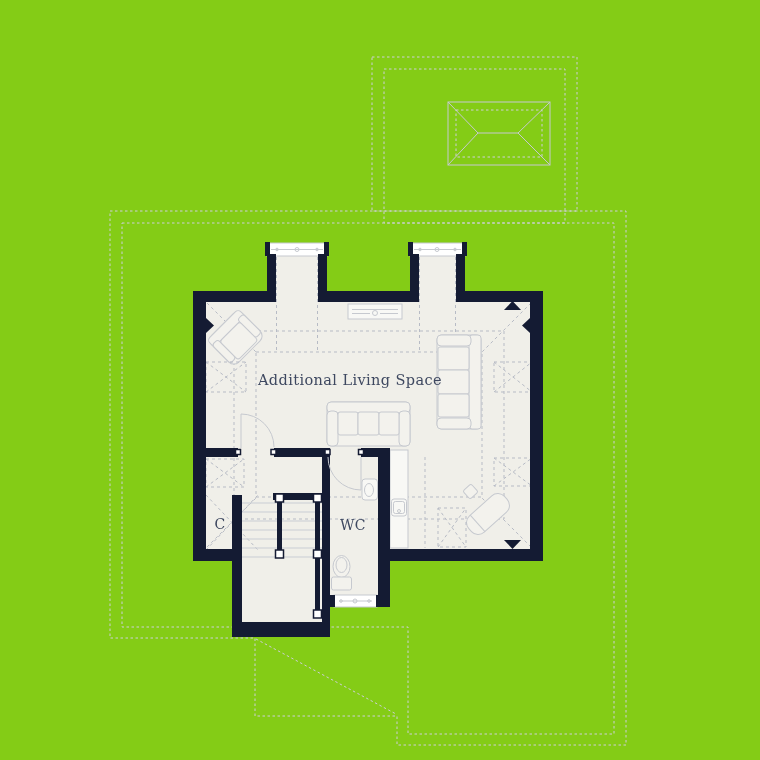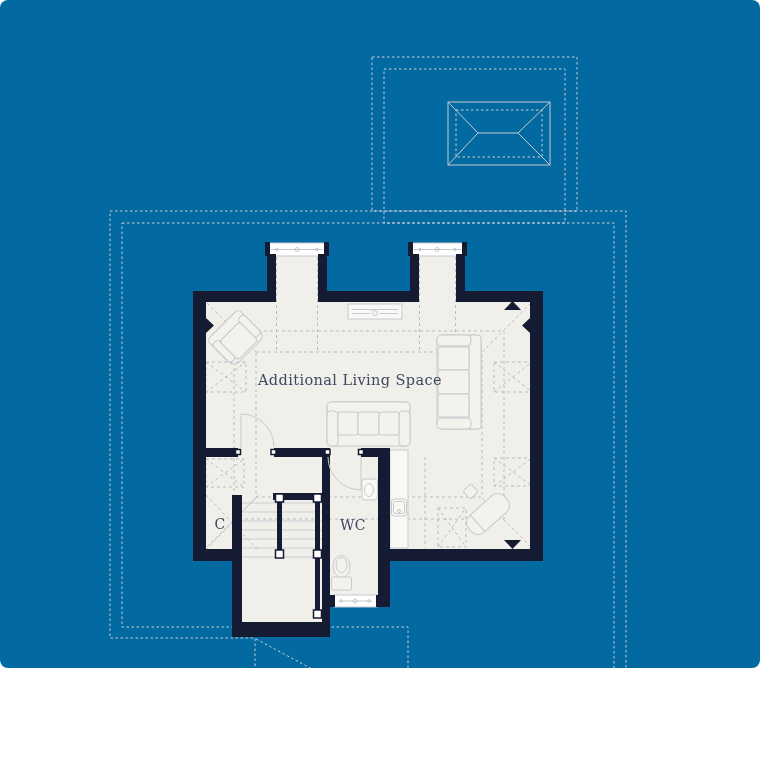--- a/index.html
+++ b/index.html
@@ -1,17 +1,17 @@
 <!DOCTYPE html>
 <html style="--wall: #141b33; --floor: #f0efe9; --dash: #b7bbc5; --roof_dash: #cdcfd7; --outline: #c6c9cf; --furniture_fill: #f3f2ed; --tread: #c9cdd4; --text: #3e4860;"><head>
 <meta charset="utf-8">
 <style>
   html,body{margin:0;padding:0;background:#fff;}
-  .stage{position:relative;width:760px;height:668px;background:#0369a1;overflow:hidden;
-         font-family:"DejaVu Serif","Liberation Serif",serif;border-radius:8px;}
+  .stage{position:relative;width:760px;height:760px;background:#84cc16;overflow:hidden;
+         font-family:"DejaVu Serif","Liberation Serif",serif;}
   svg{display:block}
   .wall{fill:var(--wall);stroke:none}
   .floor{fill:var(--floor);stroke:none}
   .dash{fill:none;stroke:var(--dash);stroke-width:1;stroke-dasharray:3 3}
   .roof{fill:none;stroke:var(--roof_dash);stroke-width:1;stroke-dasharray:2.5 2.5}
   .solidthin{fill:none;stroke:var(--outline);stroke-width:1}
   .furn{fill:var(--furniture_fill);stroke:var(--outline);stroke-width:1}
   .furnline{fill:none;stroke:var(--outline);stroke-width:1}
   .white{fill:#f8f8f5;stroke:var(--outline);stroke-width:1}
   .win{fill:#ffffff;stroke:var(--outline);stroke-width:1}

